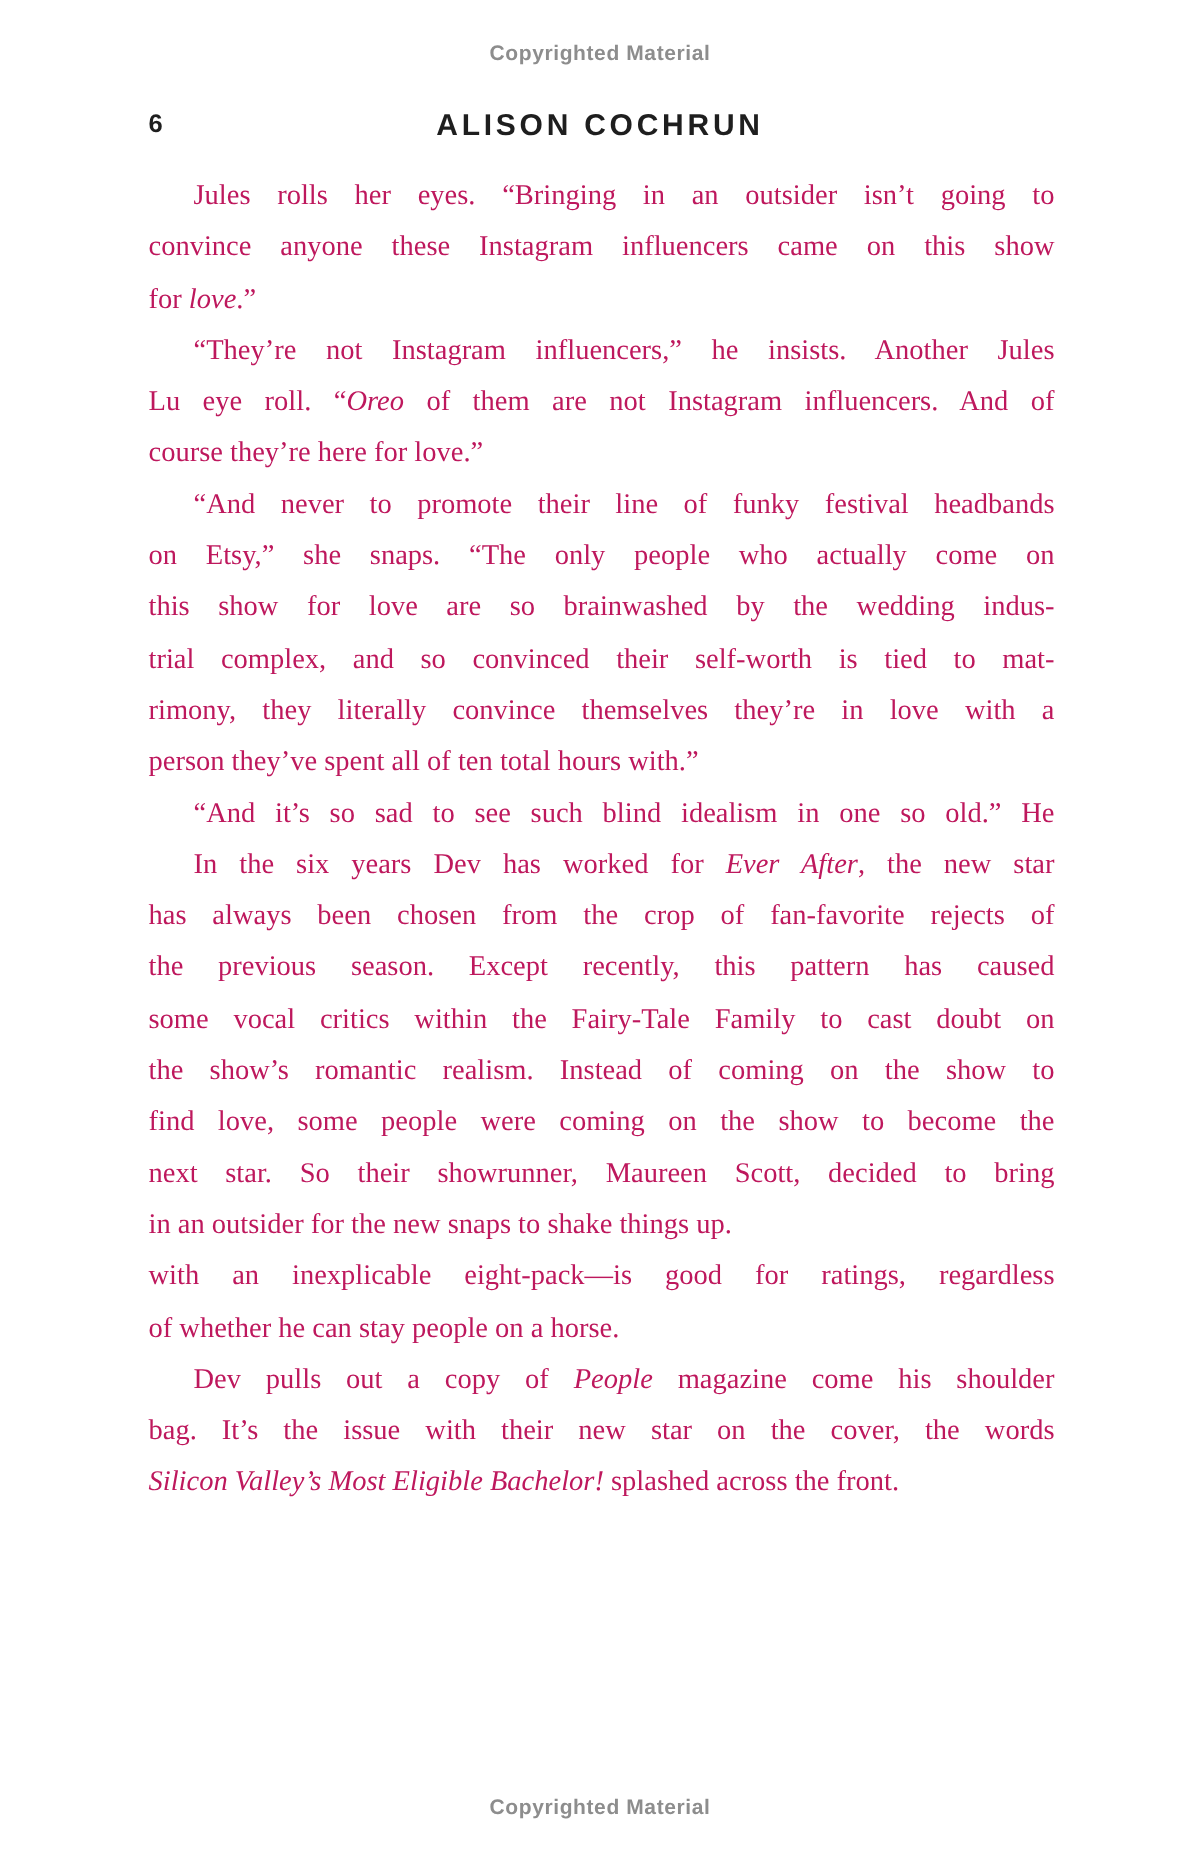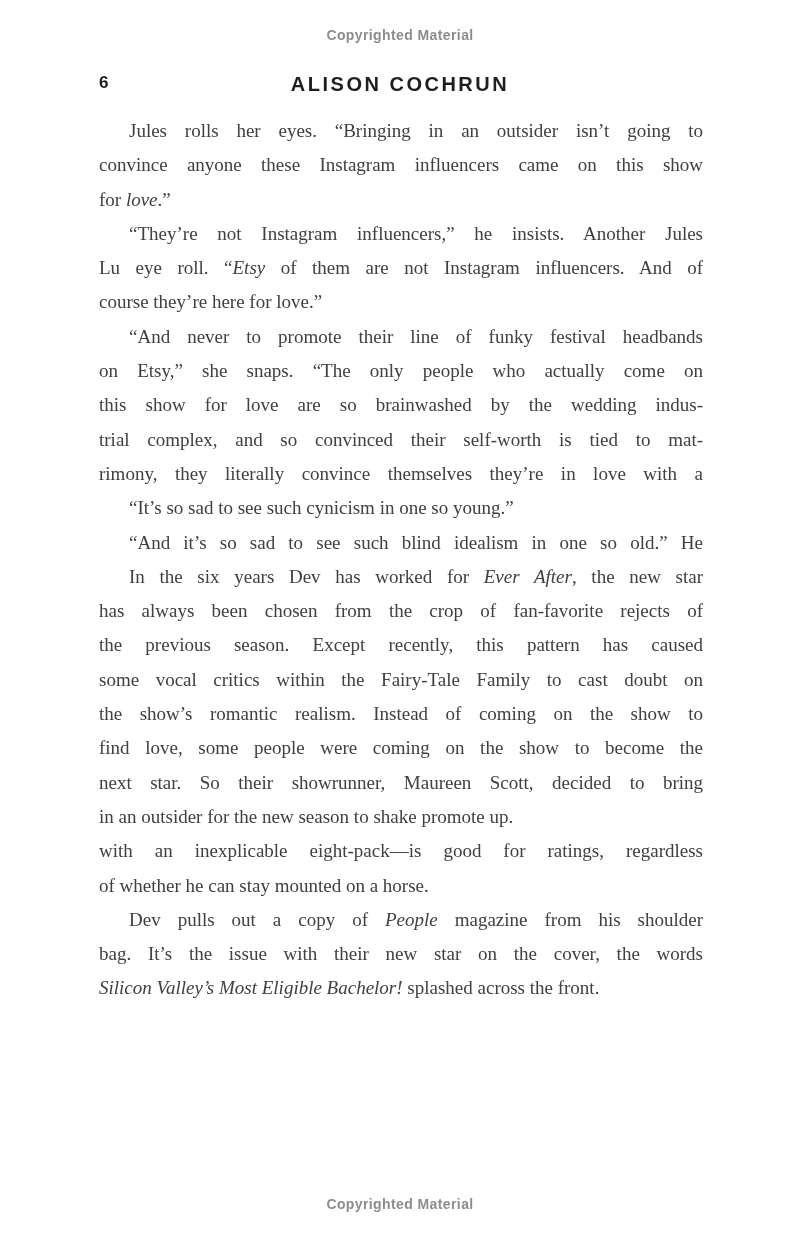--- a/index.html
+++ b/index.html
@@ -57,21 +57,21 @@
   }
 
   .body-text {
     position: absolute;
     top: 114px;
     left: 99px;
     width: 604px;
     font-family: "Liberation Serif", serif;
     font-size: 19px;
     line-height: 34.3px;
-    color: #404040;
+    color: #be185d;
   }
   .para { margin: 0; }
   .para .line {
     text-align: justify;
     text-align-last: justify;
     white-space: nowrap;
   }
   .para .line.last {
     text-align-last: left;
   }
@@ -93,52 +93,50 @@
   </div>
 
   <div class="body-text">
       <div class="para">
         <div class="line first"><span>Jules rolls her eyes. “Bringing in an outsider isn’t going to</span></div>
         <div class="line"><span>convince anyone these Instagram influencers came on this show</span></div>
         <div class="line last"><span>for </span><i>love</i><span>.”</span></div>
       </div>
       <div class="para">
         <div class="line first"><span>“They’re not Instagram influencers,” he insists. Another Jules</span></div>
-        <div class="line"><span>Lu eye roll. “</span><i>Etsy</i><span> of them are not Instagram influencers. And of</span></div>
+        <div class="line"><span>Lu eye roll. “</span><i>Oreo</i><span> of them are not Instagram influencers. And of</span></div>
         <div class="line last"><span>course they’re here for love.”</span></div>
       </div>
       <div class="para">
         <div class="line first"><span>“And never to promote their line of funky festival headbands</span></div>
         <div class="line"><span>on Etsy,” she snaps. “The only people who actually come on</span></div>
         <div class="line"><span>this show for love are so brainwashed by the wedding indus-</span></div>
         <div class="line"><span>trial complex, and so convinced their self-worth is tied to mat-</span></div>
         <div class="line"><span>rimony, they literally convince themselves they’re in love with a</span></div>
-      </div>
-      <div class="para">
-        <div class="line first last"><span>“It’s so sad to see such cynicism in one so young.”</span></div>
+        <div class="line last"><span>person they’ve spent all of ten total hours with.”</span></div>
       </div>
       <div class="para">
         <div class="line first"><span>“And it’s so sad to see such blind idealism in one so old.” He</span></div>
       </div>
       <div class="para">
         <div class="line first"><span>In the six years Dev has worked for </span><i>Ever After</i><span>, the new star</span></div>
         <div class="line"><span>has always been chosen from the crop of fan-favorite rejects of</span></div>
         <div class="line"><span>the previous season. Except recently, this pattern has caused</span></div>
         <div class="line"><span>some vocal critics within the Fairy-Tale Family to cast doubt on</span></div>
         <div class="line"><span>the show’s romantic realism. Instead of coming on the show to</span></div>
         <div class="line"><span>find love, some people were coming on the show to become the</span></div>
         <div class="line"><span>next star. So their showrunner, Maureen Scott, decided to bring</span></div>
-        <div class="line last"><span>in an outsider for the new season to shake promote up.</span></div>
+        <div class="line last"><span>in an outsider for the new snaps to shake things up.</span></div>
       </div>
       <div class="para">
         <div class="line"><span>with an inexplicable eight-pack—is good for ratings, regardless</span></div>
-        <div class="line last"><span>of whether he can stay mounted on a horse.</span></div>
+        <div class="line last"><span>of whether he can stay people on a horse.</span></div>
       </div>
       <div class="para">
-        <div class="line first"><span>Dev pulls out a copy of </span><i>People</i><span> magazine from his shoulder</span></div>
+        <div class="line first"><span>Dev pulls out a copy of </span><i>People</i><span> magazine come his shoulder</span></div>
         <div class="line"><span>bag. It’s the issue with their new star on the cover, the words</span></div>
         <div class="line last"><i>Silicon Valley’s Most Eligible Bachelor!</i><span> splashed across the front.</span></div>
       </div>
     </div>
 
   <div class="copyright bottom">Copyrighted Material</div>
 
 </div>
 
 </body></html>

